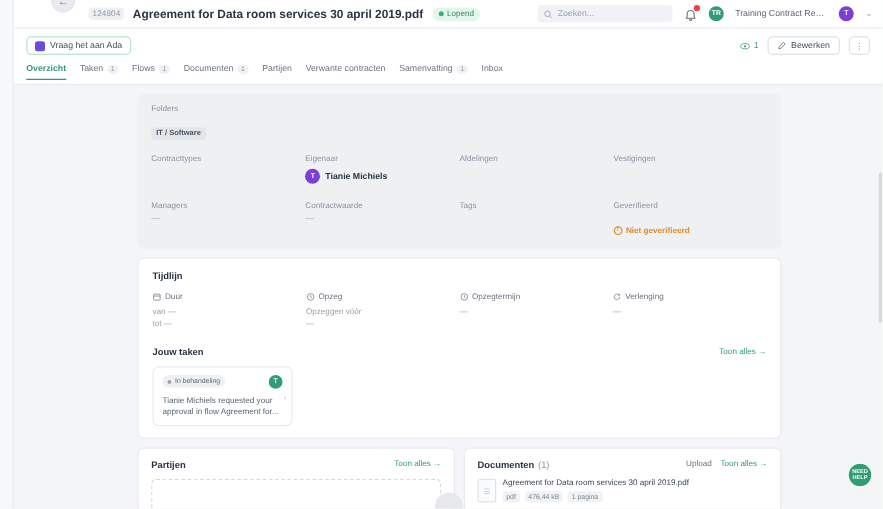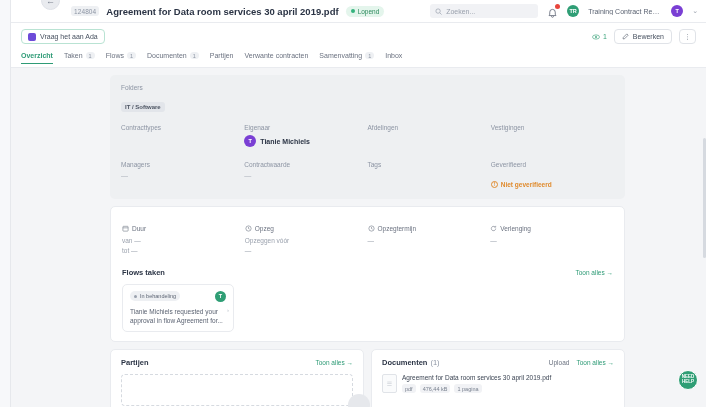--- a/index.html
+++ b/index.html
@@ -337,20 +337,23 @@
           <div class="fld-label">Geverifieerd</div>
           <span class="verif">
             <span class="verif-ico">!</span>
             <span>Niet geverifieerd</span>
           </span>
         </div>
       </div>
     </div>
 
     <div class="card-white">
+      <div class="sec-head">
+        <span class="sec-title">Tijdlijn</span>
+      </div>
 
       <div class="tl-grid">
         <div>
           <div class="tl-h">
             <svg width="7" height="7" viewBox="0 0 16 16">
               <rect x="2" y="3" width="12" height="11" rx="1.5" fill="none" stroke="#6b7280" stroke-width="1.3"></rect>
               <line x1="2" y1="6.5" x2="14" y2="6.5" stroke="#6b7280" stroke-width="1.3"></line>
             </svg>
             <span>Duur</span>
           </div>
@@ -390,21 +393,21 @@
             <svg width="7" height="7" viewBox="0 0 16 16">
               <path d="M13 8a5 5 0 1 1-1.8-3.8M13 2v3h-3" fill="none" stroke="#6b7280" stroke-width="1.3"></path>
             </svg>
             <span>Verlenging</span>
           </div>
           <div class="tl-v">—</div>
         </div>
       </div>
 
       <div class="sec-head" style="margin-top:12px">
-        <span class="sec-title">Flows taken</span>
+        <span class="sec-title">Jouw taken</span>
         <span class="toon-alles">Toon alles →</span>
       </div>
 
       <div class="task-card">
         <div class="task-top">
           <span class="task-badge">
             <span class="task-badge-dot"></span>
             <span>In behandeling</span>
           </span>
           <span class="av av-green task-av">T</span>

